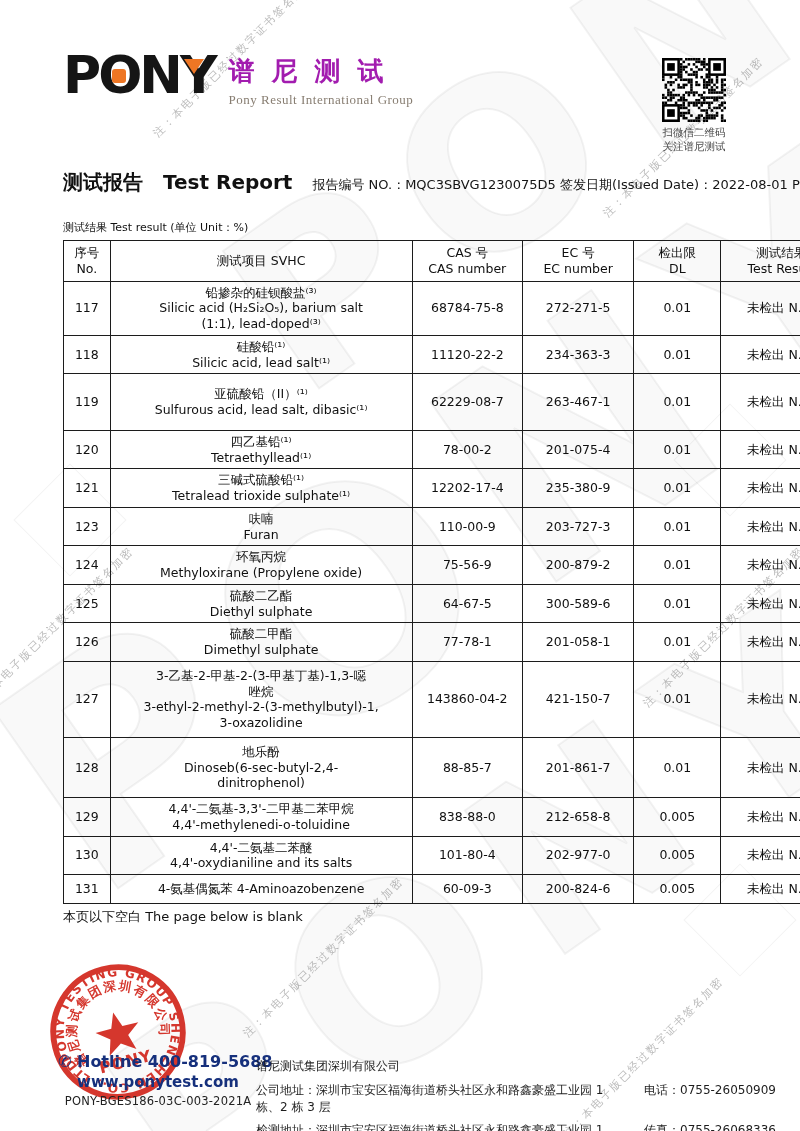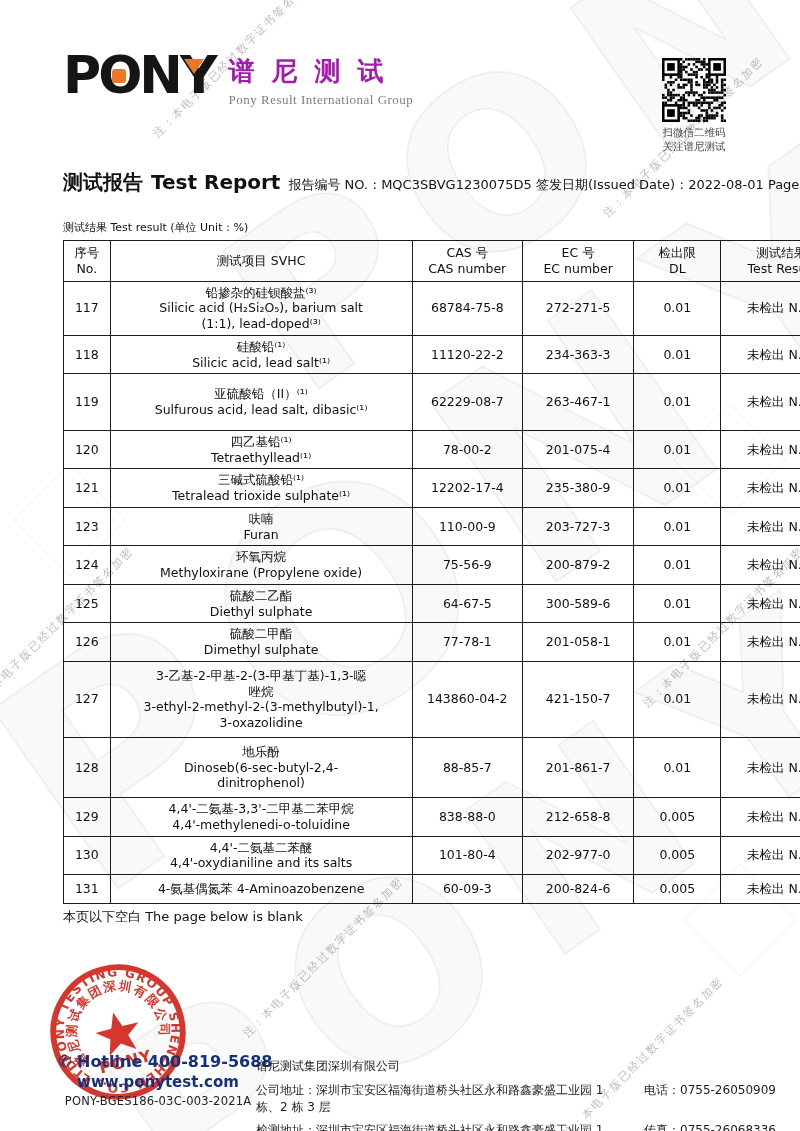--- a/index.html
+++ b/index.html
@@ -38,21 +38,21 @@
     position:absolute; left:4px; top:7px; width:0; height:0;
     border-left:10px solid transparent; border-right:10px solid transparent;
     border-top:15px solid #ee7624;
   }
   .logo-cn { font-size:26px; font-weight:600; letter-spacing:17px; color:#a21caf; margin-top:2px; white-space:nowrap; }
   .logo-en { font-family:"Liberation Serif", serif; font-size:13px; color:#877d71; margin-top:3px; letter-spacing:0.5px; }
   .qr-block { width:72px; text-align:center; margin-right:12px; }
   .qr-box { width:64px; height:64px; margin:6px auto 0; }
   .qr-caption { font-size:10.5px; color:#4a4a4a; line-height:14px; margin-top:3px; white-space:pre-line; }
   
-  .title-line { margin-top:16px; display:flex; align-items:baseline; gap:8px; white-space:nowrap; }
+  .title-line { margin-top:16px; display:flex; align-items:baseline; gap:20px; white-space:nowrap; }
   .title-big { font-size:20px; font-weight:bold; }
   .title-rest { font-size:13px; color:#141414; }
   
   .section-label { margin-top:24px; font-size:11px; }
   
   table.results { border-collapse:collapse; width:779px; margin-top:5px; table-layout:fixed; }
   table.results th, table.results td {
     border:1.4px solid #1c1c1c; text-align:center; vertical-align:middle;
     font-size:12.5px; line-height:1.26; padding:3px 2px; white-space:pre-line;
     font-weight:normal; color:#101010;

